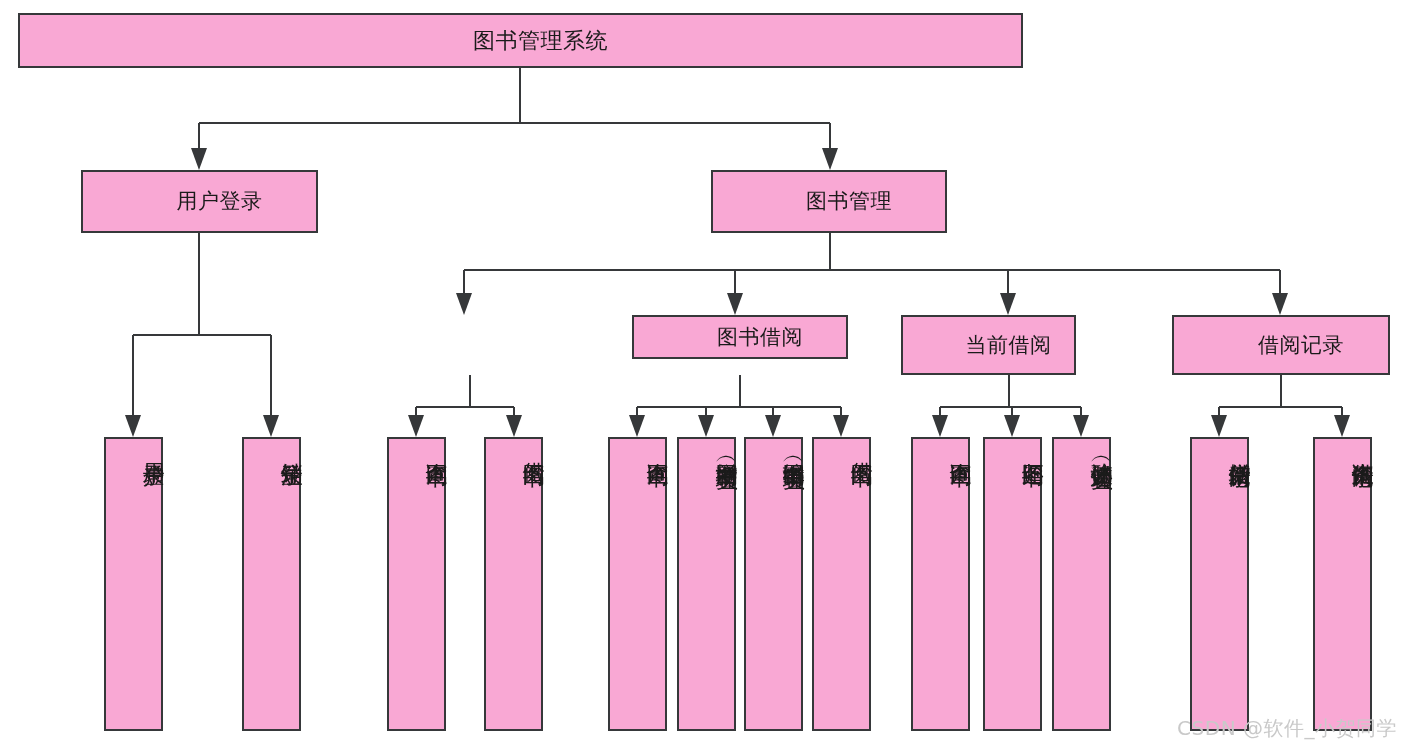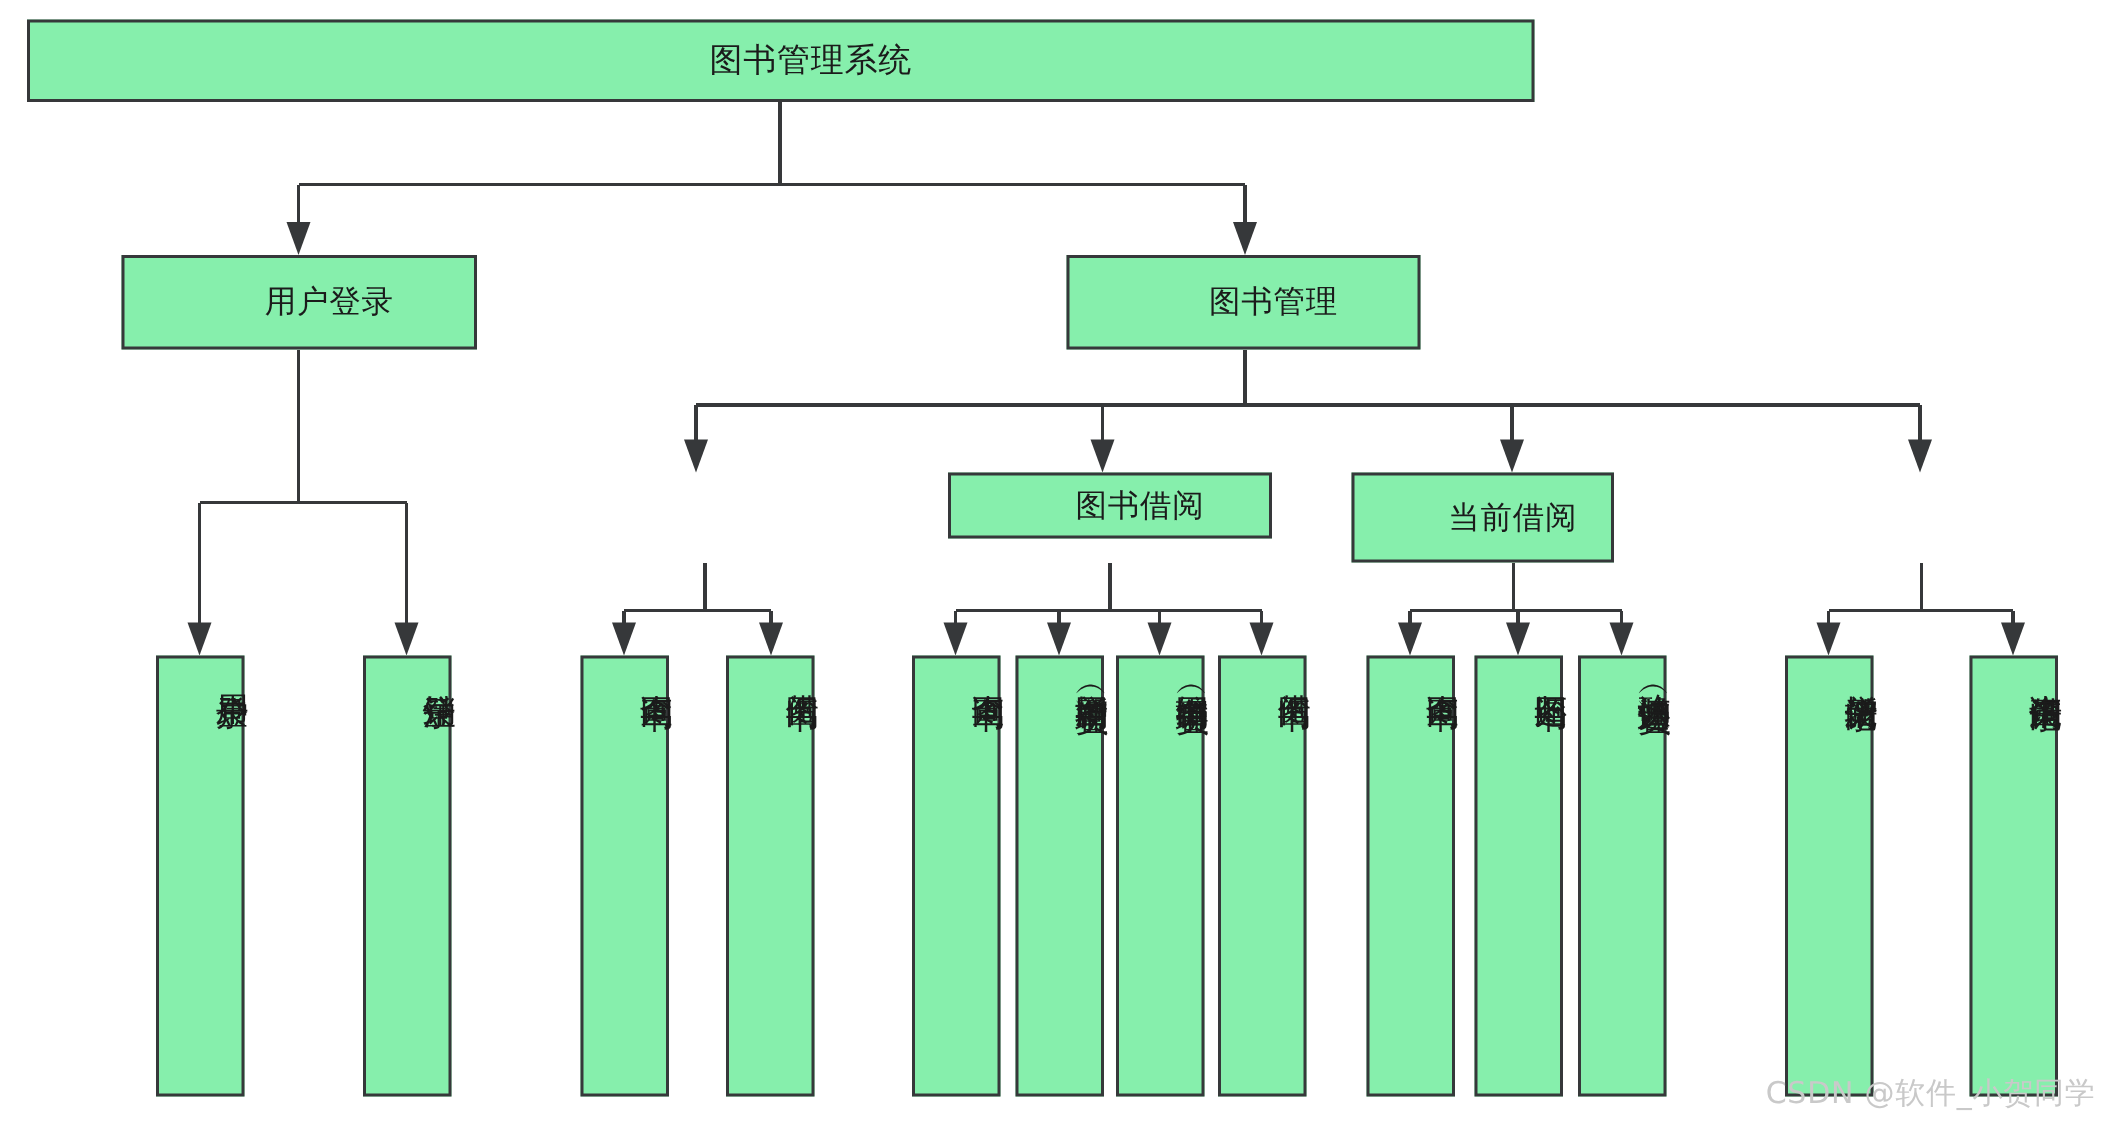--- a/index.html
+++ b/index.html
@@ -20,21 +20,21 @@
   #wires {
     position: absolute;
     left: 0;
     top: 0;
     width: 1405px;
     height: 747px;
   }
   .node {
     position: absolute;
     box-sizing: border-box;
-    background: #86efac;
+    background: #f9a8d4;
     border: 2px solid #36383a;
     display: flex;
     align-items: center;
     justify-content: center;
     color: #1b1b1b;
     padding-left: 40px;
   }
   .node-label {
     display: block;
     text-align: center;
@@ -142,20 +142,23 @@
   <div class="node horiz" style="left:711px; top:170px; width:236px; height:63px;font-family:Liberation Serif, serif;">
     <span class="node-label">图书管理</span>
   </div>
 
   <div class="node horiz" style="left:632px; top:315px; width:216px; height:44px;">
     <span class="node-label">图书借阅</span>
   </div>
   <div class="node horiz" style="left:901px; top:315px; width:175px; height:60px;">
     <span class="node-label">当前借阅</span>
   </div>
+  <div class="node horiz" style="left:1172px; top:315px; width:218px; height:60px;">
+    <span class="node-label">借阅记录</span>
+  </div>
 
   <div class="node vert" style="left:104px; top:437px; width:59px; height:294px;">
     <span class="node-label">用户登录</span>
   </div>
   <div class="node vert" style="left:242px; top:437px; width:59px; height:294px;">
     <span class="node-label">注销登录</span>
   </div>
 
   <div class="node vert" style="left:387px; top:437px; width:59px; height:294px;">
     <span class="node-label">查询图书</span>

